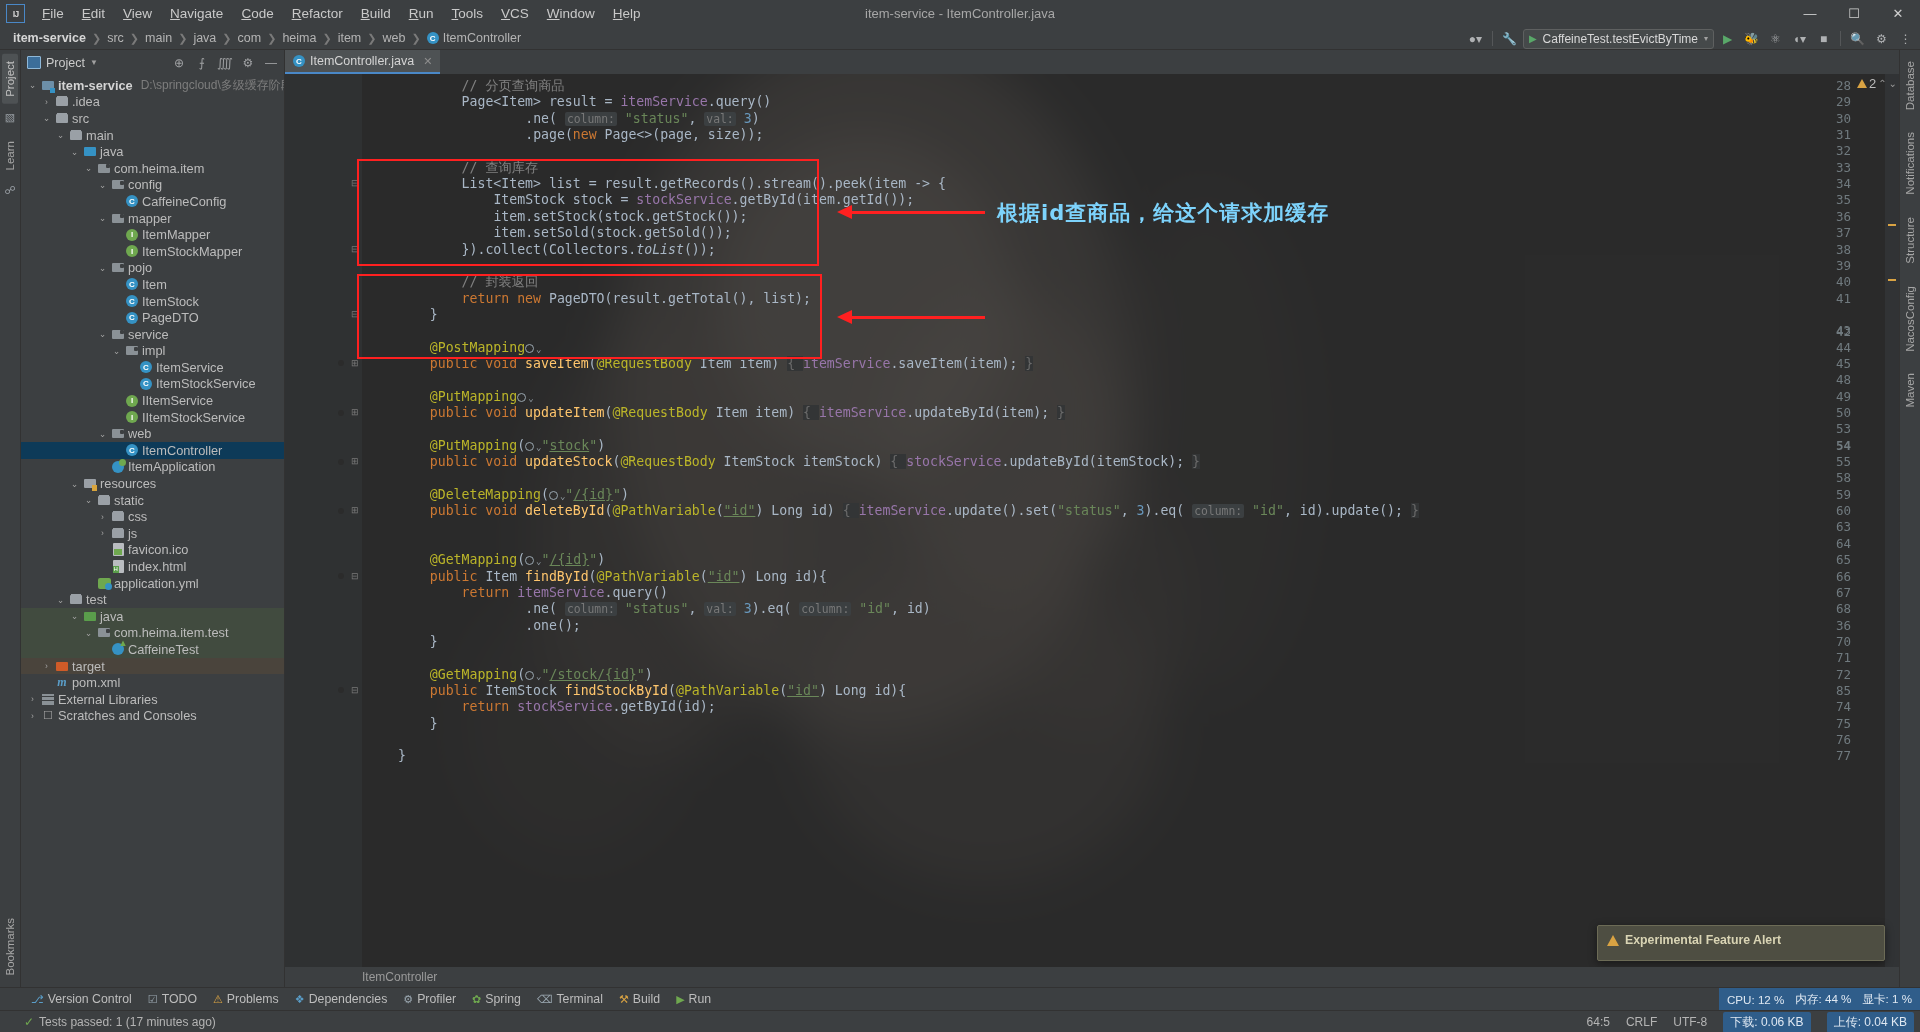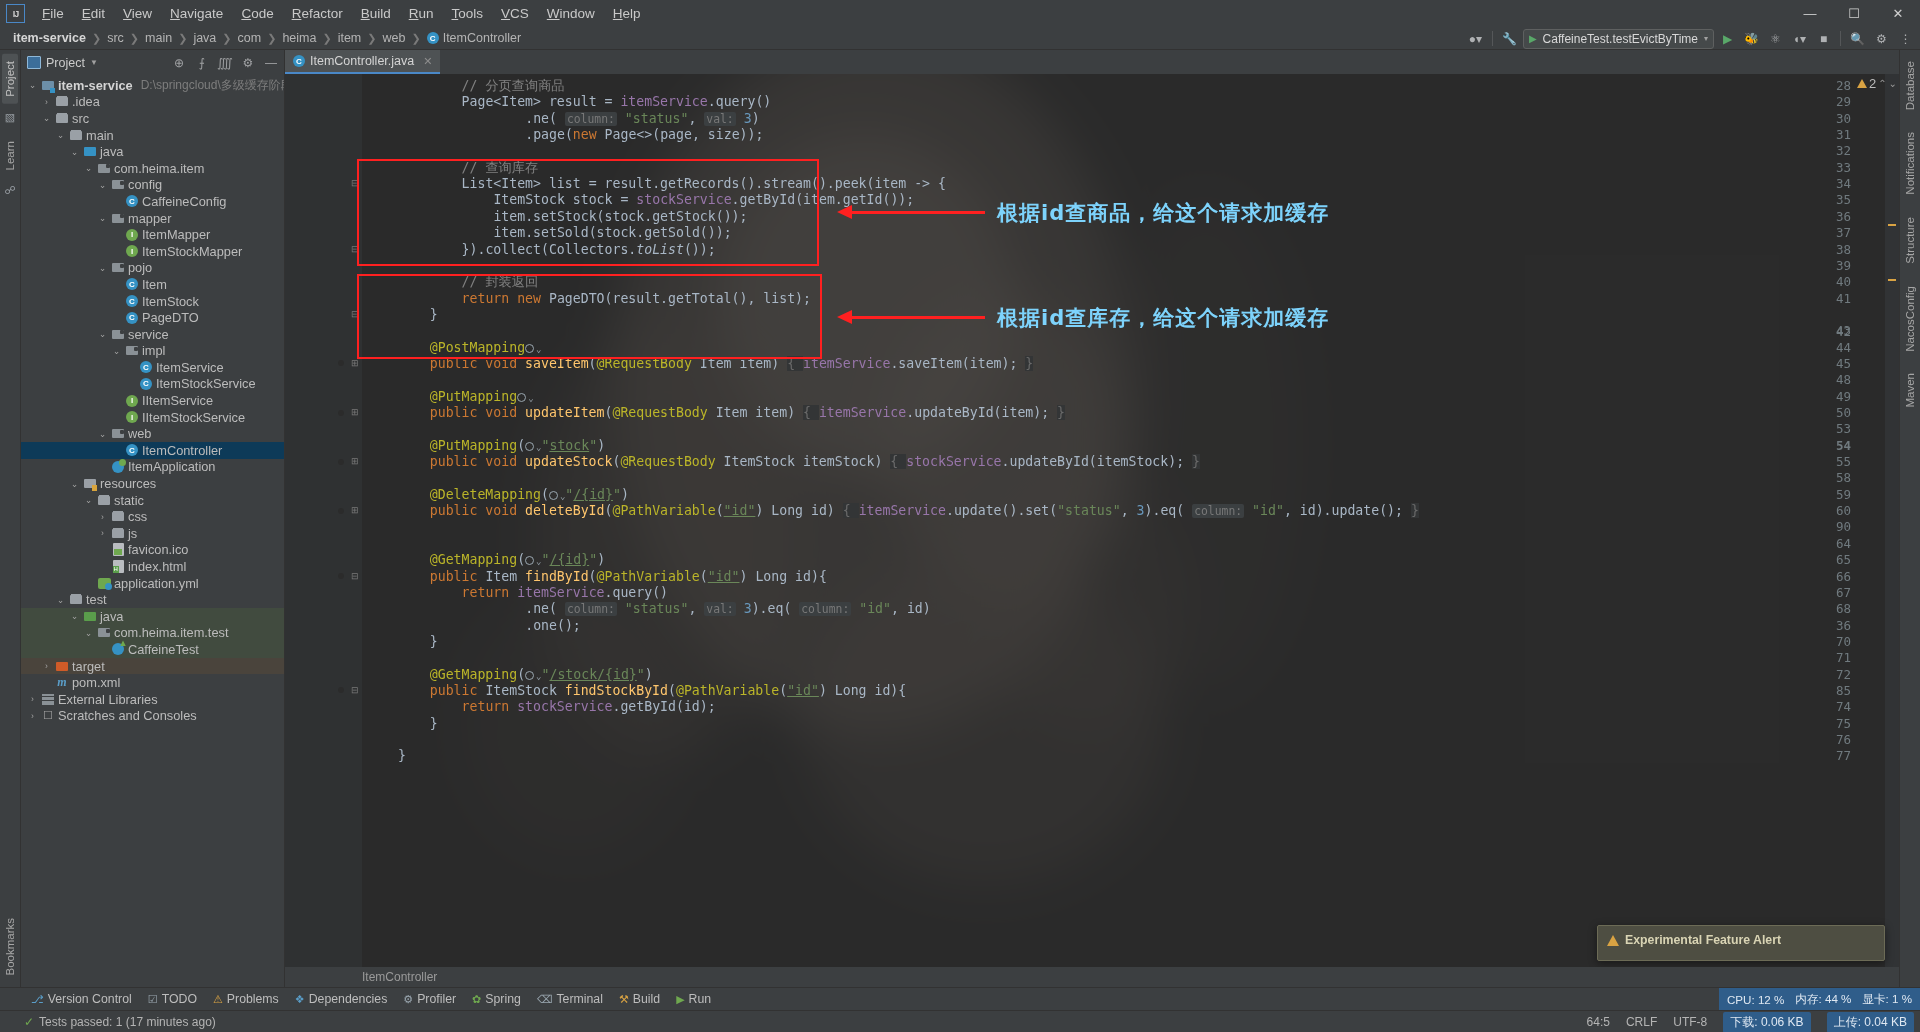--- a/index.html
+++ b/index.html
@@ -192,20 +192,21 @@
         <div class="menu-item"><u>N</u>avigate</div>
         <div class="menu-item"><u>C</u>ode</div>
         <div class="menu-item"><u>R</u>efactor</div>
         <div class="menu-item"><u>B</u>uild</div>
         <div class="menu-item"><u>R</u>un</div>
         <div class="menu-item"><u>T</u>ools</div>
         <div class="menu-item"><u>V</u>CS</div>
         <div class="menu-item"><u>W</u>indow</div>
         <div class="menu-item"><u>H</u>elp</div>
       </div>
+    <div class="win-title">item-service - ItemController.java</div>
     <div class="win-controls">
       <div class="win-btn">—</div>
       <div class="win-btn">☐</div>
       <div class="win-btn close">✕</div>
     </div>
   </div>
 
   <div class="navbar">
     <div class="crumbs" id="crumbs">
         <span class="crumb strong">
@@ -583,21 +584,21 @@
             <div class="lineno" style="top: 347.35px;">53</div>
             <div class="lineno" style="top: 363.7px; font-weight: bold;">54</div>
             <div class="lineno" style="top: 380.05px;">55</div>
             <div class="gicon" style="top: 382.05px;"><span class="spr"></span></div>
             <div class="fold" style="top: 382.05px;">⊞</div>
             <div class="lineno" style="top: 396.4px;">58</div>
             <div class="lineno" style="top: 412.75px;">59</div>
             <div class="lineno" style="top: 429.1px;">60</div>
             <div class="gicon" style="top: 431.1px;"><span class="spr"></span></div>
             <div class="fold" style="top: 431.1px;">⊞</div>
-            <div class="lineno" style="top: 445.45px;">90</div>
+            <div class="lineno" style="top: 445.45px;">63</div>
             <div class="lineno" style="top: 461.8px;">64</div>
             <div class="lineno" style="top: 478.15px;">65</div>
             <div class="lineno" style="top: 494.5px;">66</div>
             <div class="gicon" style="top: 496.5px;"><span class="spr"></span></div>
             <div class="fold" style="top: 496.5px;">⊟</div>
             <div class="lineno" style="top: 510.85px;">67</div>
             <div class="lineno" style="top: 527.2px;">68</div>
             <div class="lineno" style="top: 543.55px;">36</div>
             <div class="lineno" style="top: 559.9px;">70</div>
             <div class="lineno" style="top: 576.25px;">71</div>
@@ -617,21 +618,20 @@
           <div class="head"></div>
           <div class="shaft" style="width:134px;"></div>
         </div>
         <div class="ann-text" style="left:712px; top:125px;">根据id查商品，给这个请求加缓存</div>
 
         <div class="redbox" style="left:72px; top:200px; width:465px; height:85px;"></div>
         <div class="ann-arrow" style="left:552px; top:243px; width:148px;">
           <div class="head"></div>
           <div class="shaft" style="width:134px;"></div>
         </div>
-        <div class="ann-text" style="left:712px; top:230px;">根据id查库存，给这个请求加缓存</div>
 
         <div class="inspect">
           <div class="mark" style="top:150px; background:#d9a343;"></div>
           <div class="mark" style="top:205px; background:#d9a343;"></div>
         </div>
         <div class="insp-top">
           <div class="tri"></div>
           <span>2</span>
           <span style="color:#9a9a9a;font-size:10px">⌃</span>
           <span style="color:#9a9a9a;font-size:10px">⌄</span>

